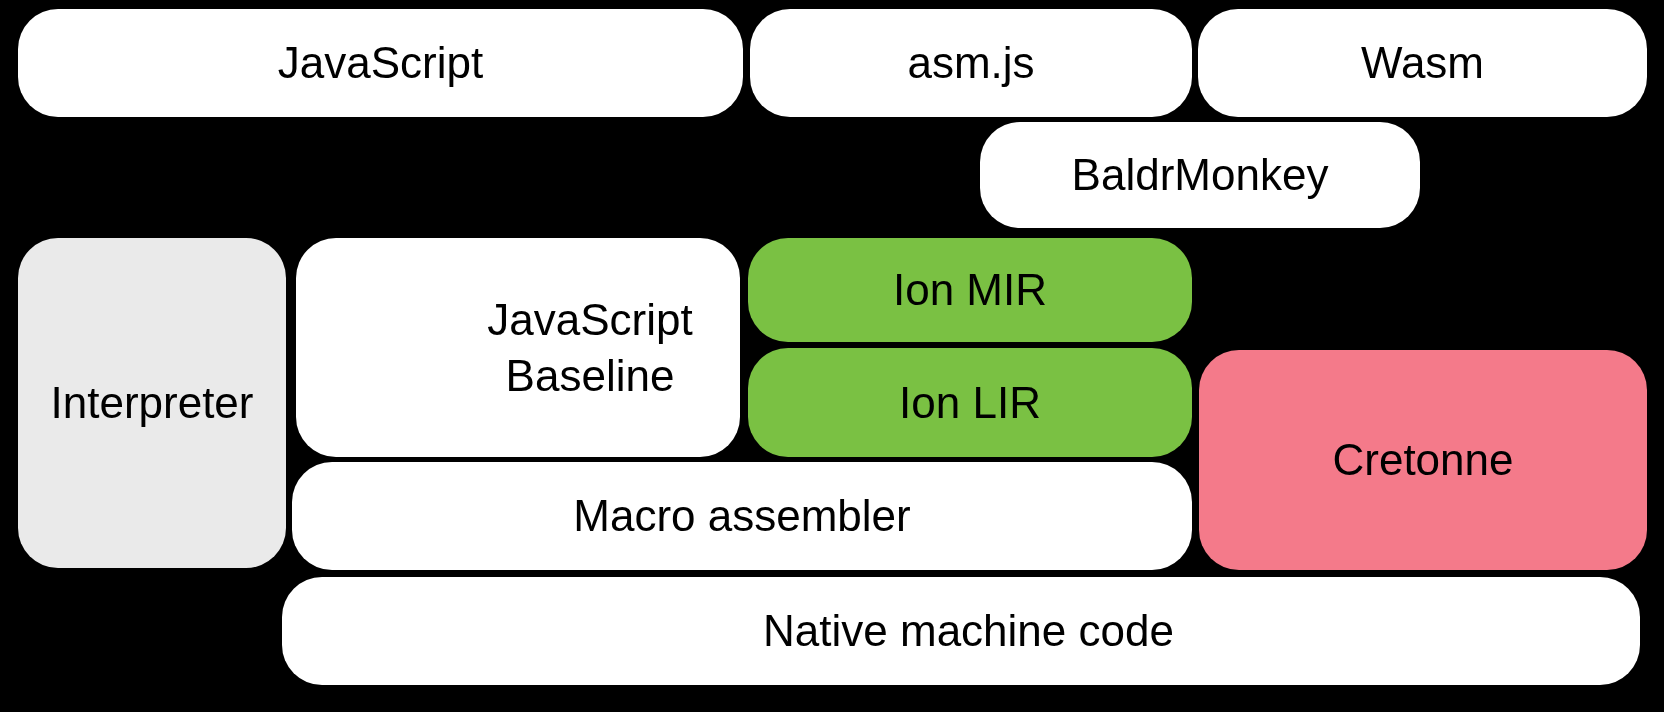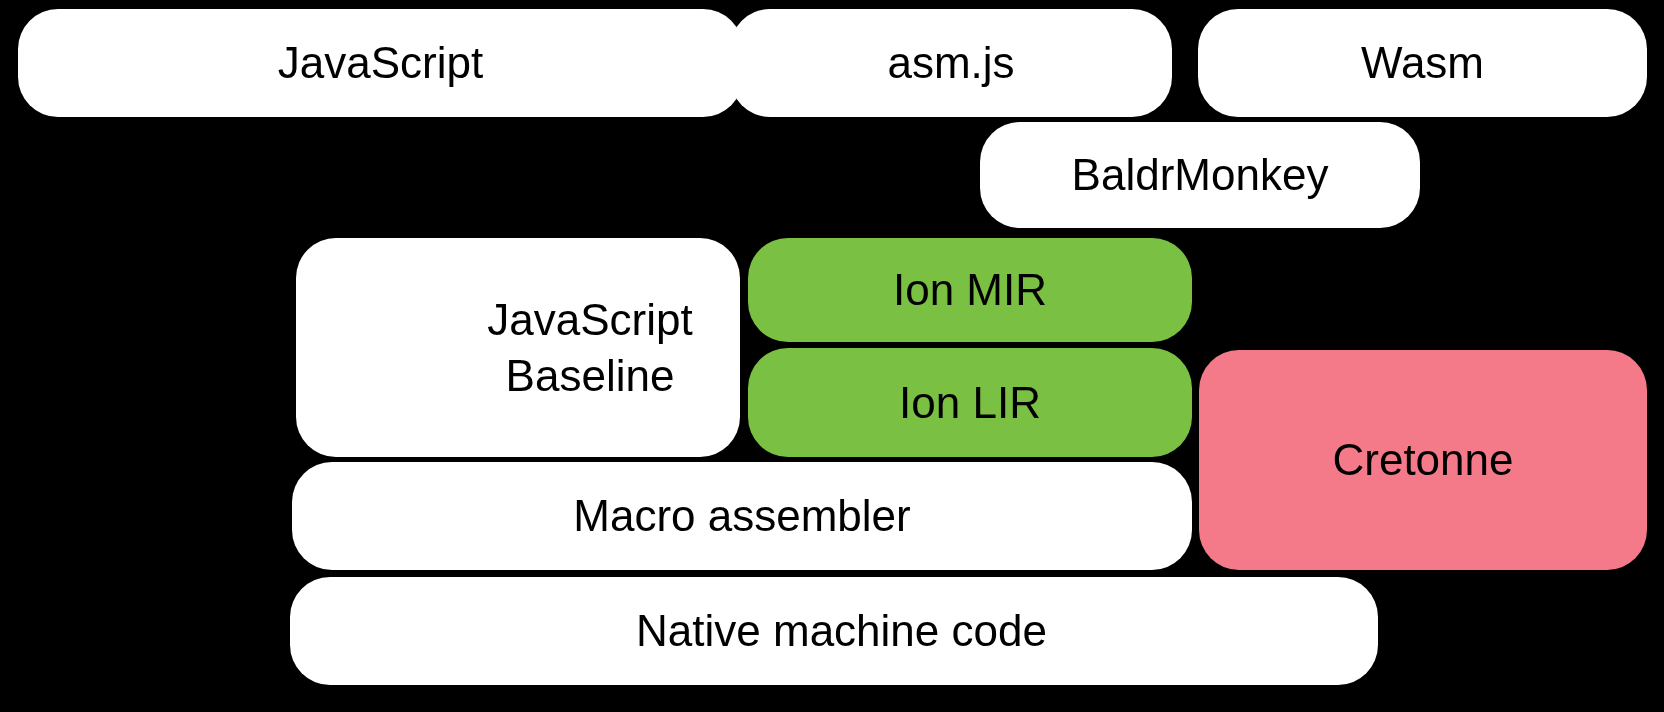--- a/index.html
+++ b/index.html
@@ -28,31 +28,31 @@
     box-sizing: border-box;
     padding: 0 20px;
   }
   .box-white { background: #ffffff; }
   .box-gray  { background: #eaeaea; }
   .box-green { background: #7ac143; }
   .box-pink  { background: #f47a8a; }
 
   
   .node-javascript          { left:  18px; top:   9px; width: 725px; height: 108px; }
-  .node-asmjs               { left: 730px; top:   9px; width: 442px; height: 108px; }
+  .node-asmjs               { left: 750px; top:   9px; width: 442px; height: 108px; }
   .node-wasm                { left:1198px; top:   9px; width: 449px; height: 108px; }
   .node-javascript-bytecode { left:  18px; top: 122px; width: 954px; height: 106px; }
   .node-baldrmonkey         { left: 980px; top: 122px; width: 440px; height: 106px; }
   .node-interpreter         { left:  18px; top: 238px; width: 268px; height: 330px; }
   .node-javascript-baseline { left: 296px; top: 238px; width: 444px; height: 219px; justify-content: flex-end; }
   .node-ion-mir             { left: 748px; top: 238px; width: 444px; height: 104px; }
   .node-ion-lir             { left: 748px; top: 348px; width: 444px; height: 109px; }
   .node-cretonne            { left:1199px; top: 350px; width: 448px; height: 220px; }
   .node-macro-assembler     { left: 292px; top: 462px; width: 900px; height: 108px; }
-  .node-native-machine-code { left: 290px; top: 577px; width:1088px; height: 108px; padding-left: 35px; }
+  .node-native-machine-code { left: 282px; top: 577px; width:1358px; height: 108px; padding-left: 35px; }
 
   
   .node-javascript-baseline .node-label { max-width: 260px; }
 </style>
 </head>
 <body>
 
 <div class="canvas" style="background: rgb(0, 0, 0);">
 
   <div class="node node-javascript box-white" style="background: rgb(255, 255, 255); color: rgb(0, 0, 0);">
@@ -65,20 +65,23 @@
 
   <div class="node node-wasm box-white" style="background: rgb(255, 255, 255); color: rgb(0, 0, 0);">
     <span class="node-label">Wasm</span>
   </div>
 
 
   <div class="node node-baldrmonkey box-white" style="background: rgb(255, 255, 255); color: rgb(0, 0, 0);">
     <span class="node-label">BaldrMonkey</span>
   </div>
 
+  <div class="node node-interpreter box-gray" style="background: rgb(234, 234, 234); color: rgb(0, 0, 0);">
+    <span class="node-label">Interpreter</span>
+  </div>
 
   <div class="node node-javascript-baseline box-white" style="background: rgb(255, 255, 255); color: rgb(0, 0, 0);">
     <span class="node-label">JavaScript Baseline</span>
   </div>
 
   <div class="node node-ion-mir box-green" style="background: rgb(122, 193, 67); color: rgb(0, 0, 0);">
     <span class="node-label">Ion MIR</span>
   </div>
 
   <div class="node node-ion-lir box-green" style="background: rgb(122, 193, 67); color: rgb(0, 0, 0);">

